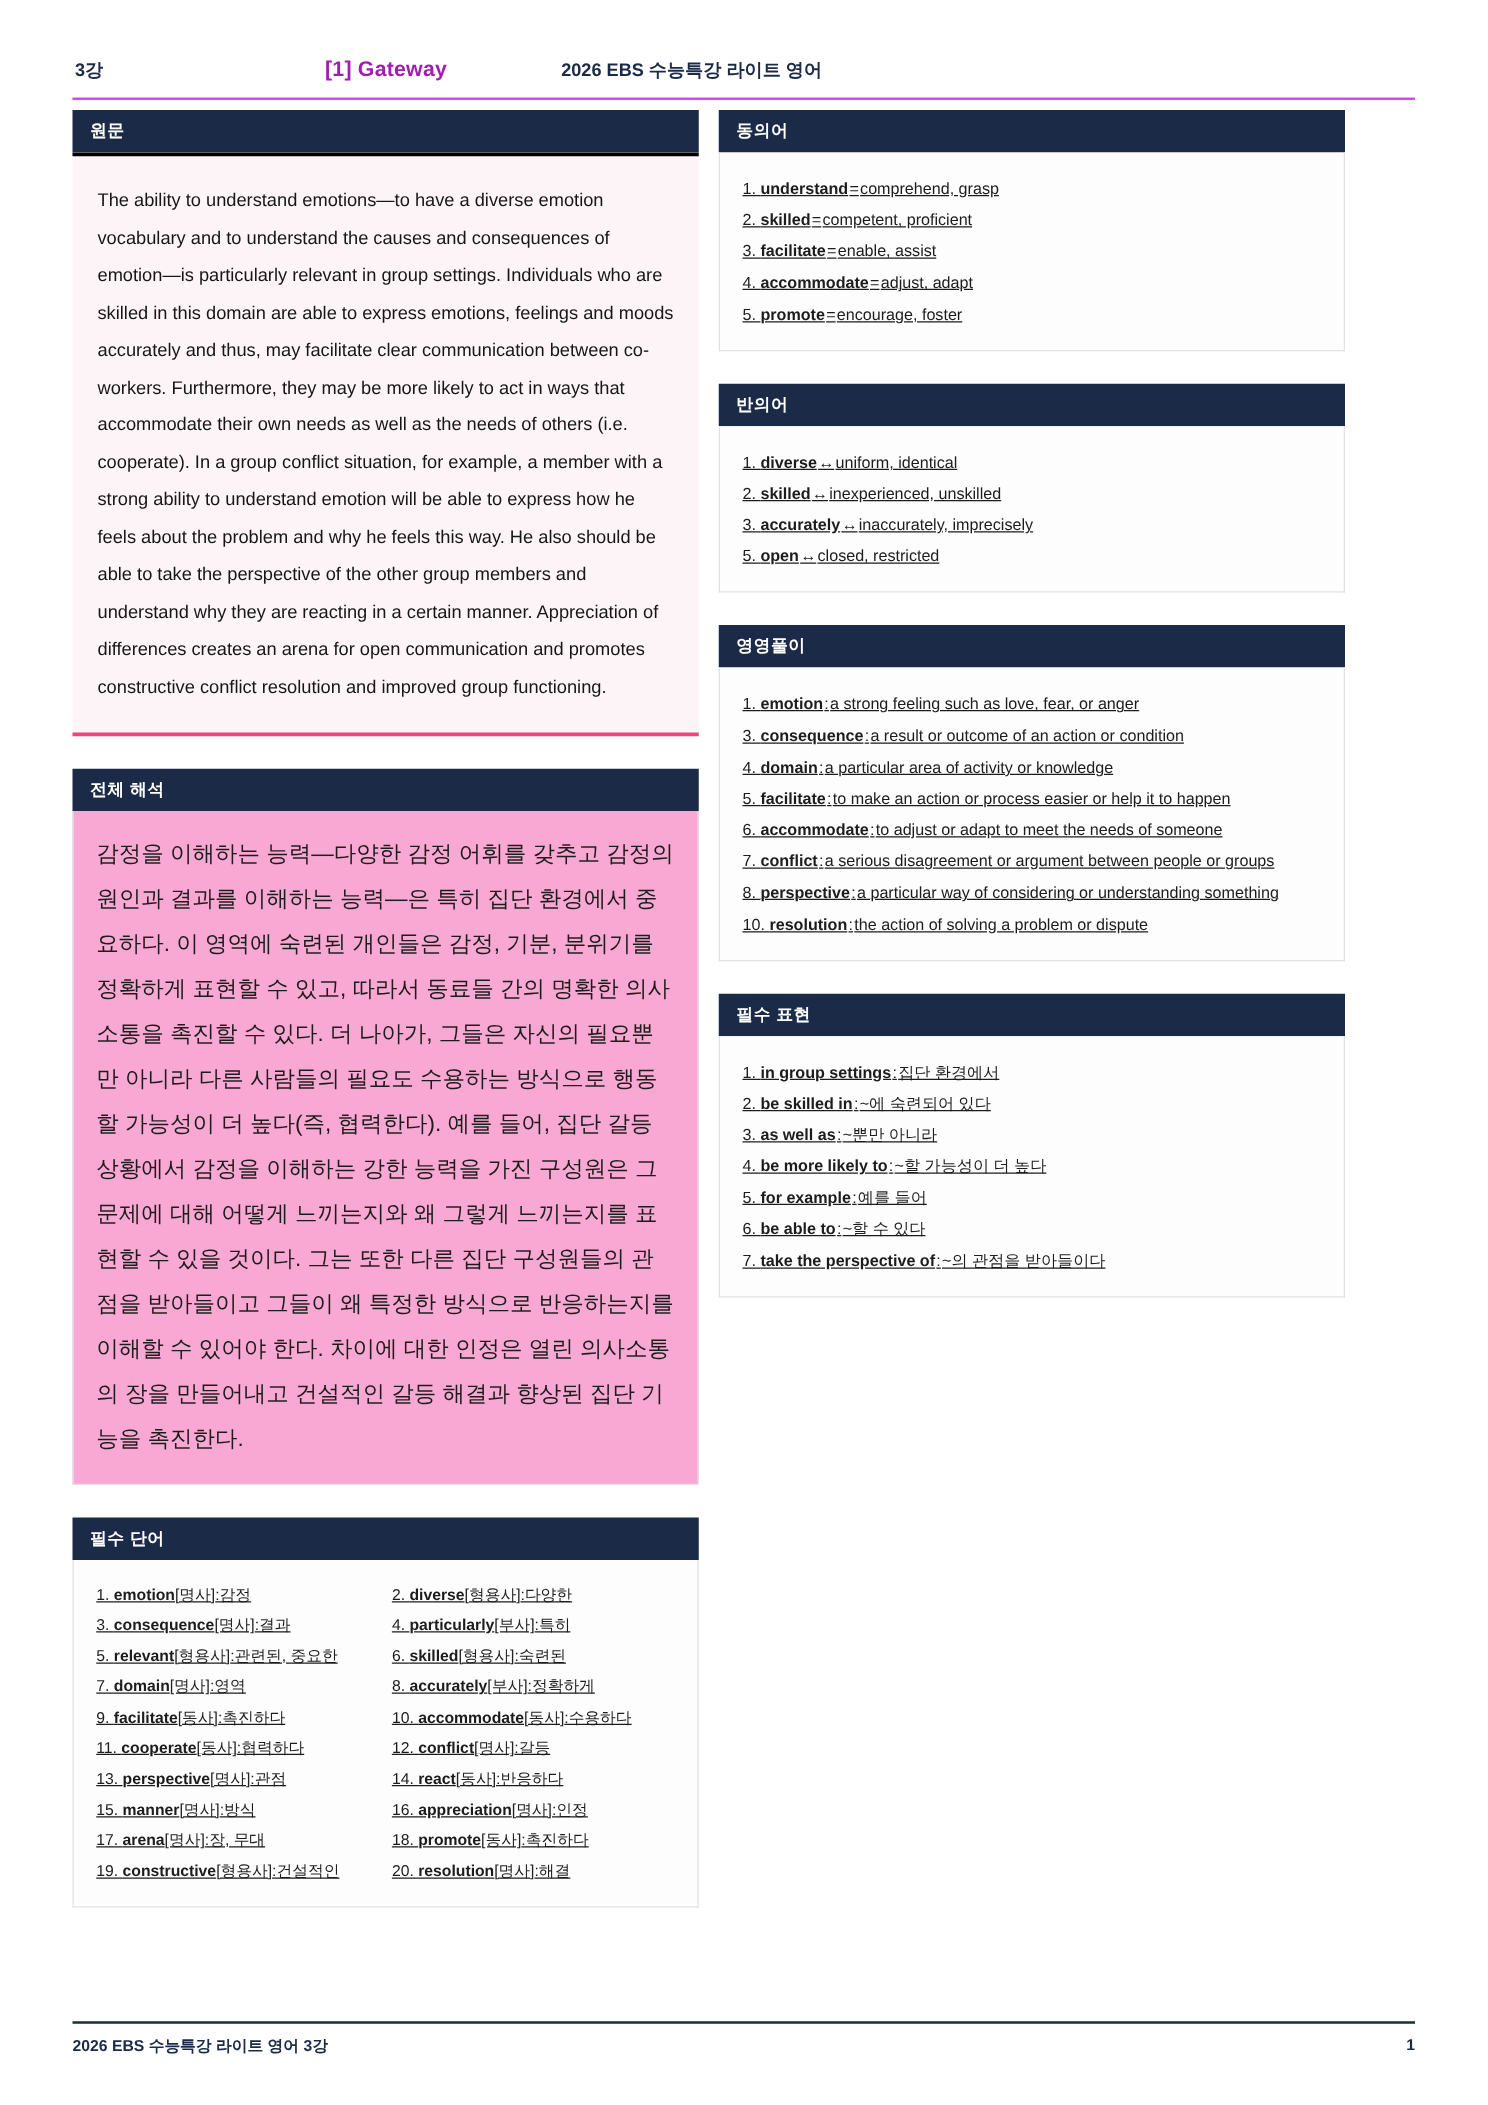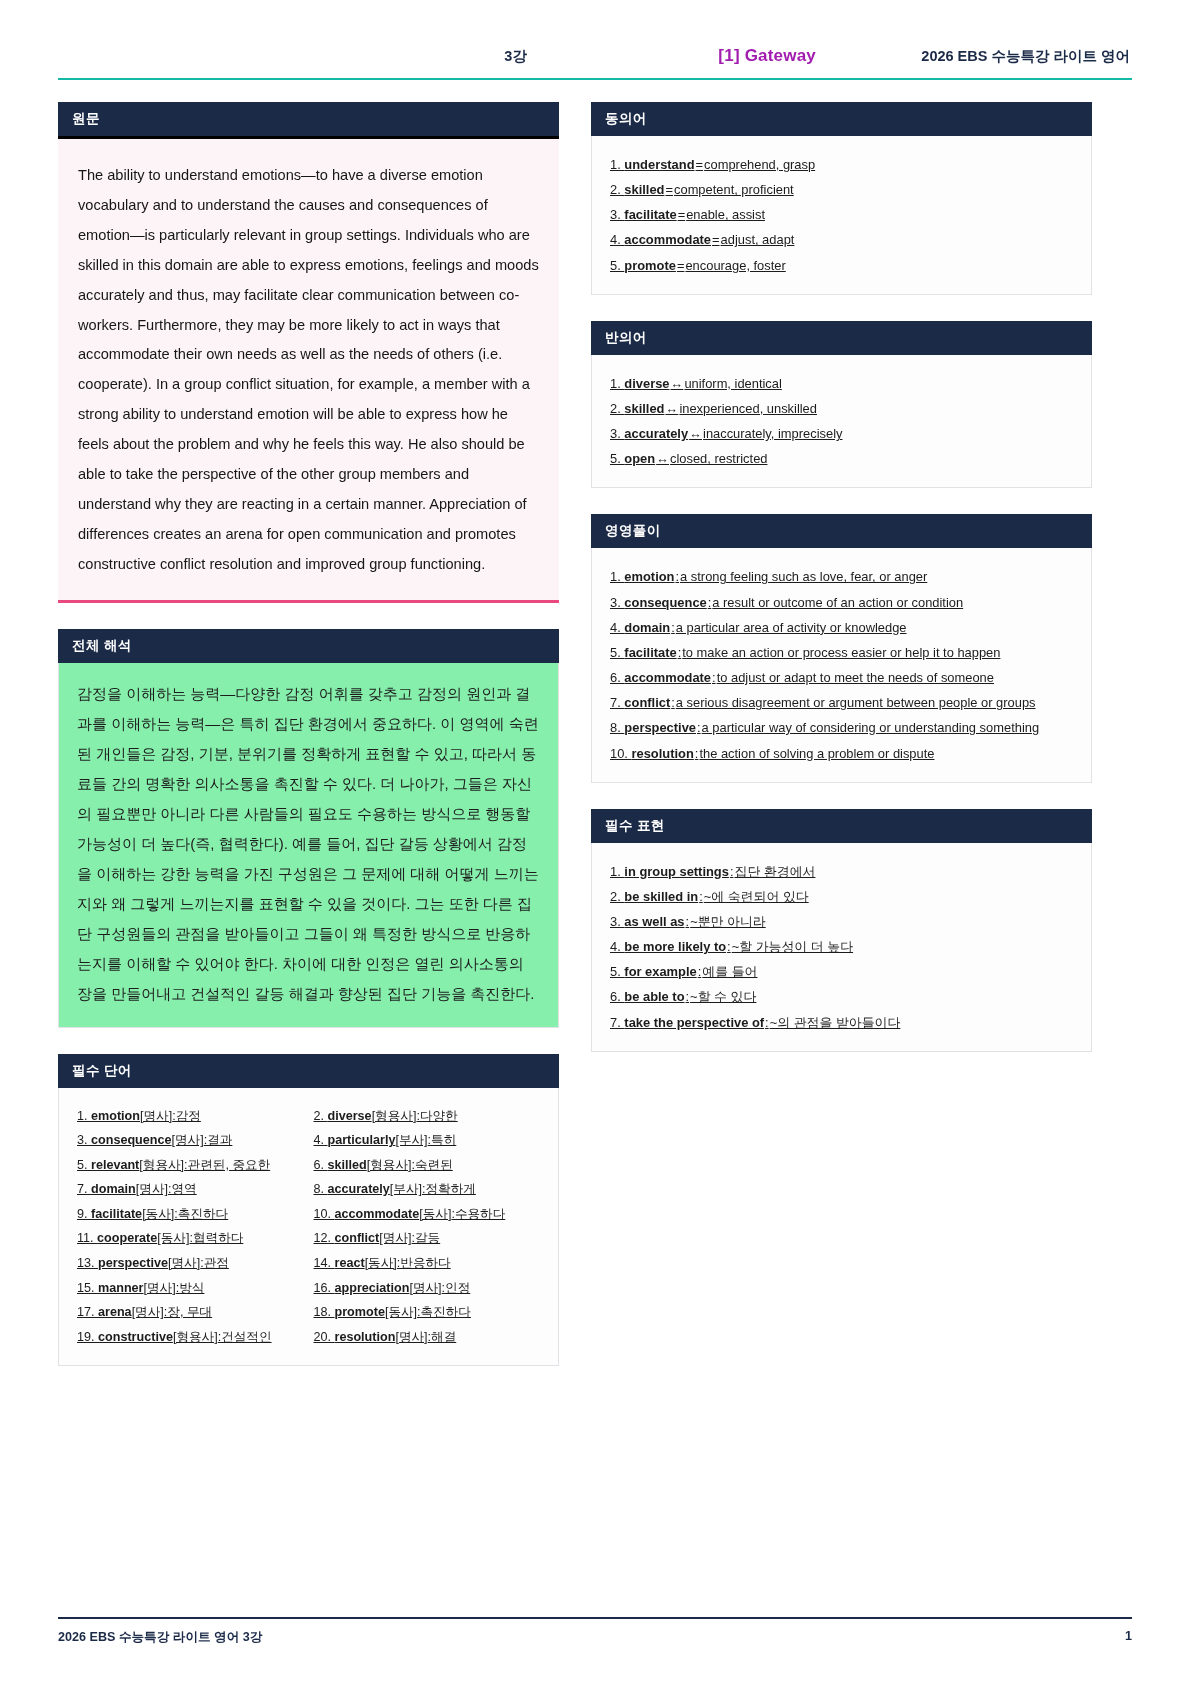--- a/index.html
+++ b/index.html
@@ -15,42 +15,41 @@
   .page {
     width: 1190px;
     height: 1684px;
     padding: 46px 58px 40px 58px;
     position: relative;
   }
   
   .header {
     display: flex;
     align-items: baseline;
-    justify-content: flex-end;
+    justify-content: flex-start;
     font-size: 14.5px;
     font-weight: bold;
     color: #1b2a47;
     padding: 0 2px 12px 2px;
-    border-bottom: 2px solid #14b8a6;
-    gap: 14px;
+    border-bottom: 2px solid #d946ef;
   }
   .header-center {
     font-size: 17px;
     color: #a21caf;
     font-weight: bold;
     letter-spacing: .2px;
   }
   .header-left { width: 200px; }
   .header-right { width: 300px; text-align: right; }
 
   
   .columns {
     display: flex;
-    gap: 32px;
-    margin-top: 22px;
+    gap: 16px;
+    margin-top: 8px;
     align-items: flex-start;
   }
   .col { width: 501px; }
 
   
   .section { margin-bottom: 26px; }
   .sec-title {
     background: #1b2a47;
     color: #ffffff;
     font-size: 13.5px;
@@ -76,24 +75,24 @@
     font-size: 14.6px;
     line-height: 2.05;
     color: #161616;
   }
 
   
   .trans-body {
     border: 1px solid #e2e2e6;
     border-top: none;
     padding: 16px 18px 18px 18px;
-    font-size: 15px;
+    font-size: 18px;
     line-height: 2.0;
     color: #1c1c1c;
-    background: #86efac;
+    background: #f9a8d4;
   }
 
   
   .word-grid {
     display: grid;
     grid-template-columns: 1fr 1fr;
     column-gap: 10px;
     row-gap: 0;
   }
   .word-item {

